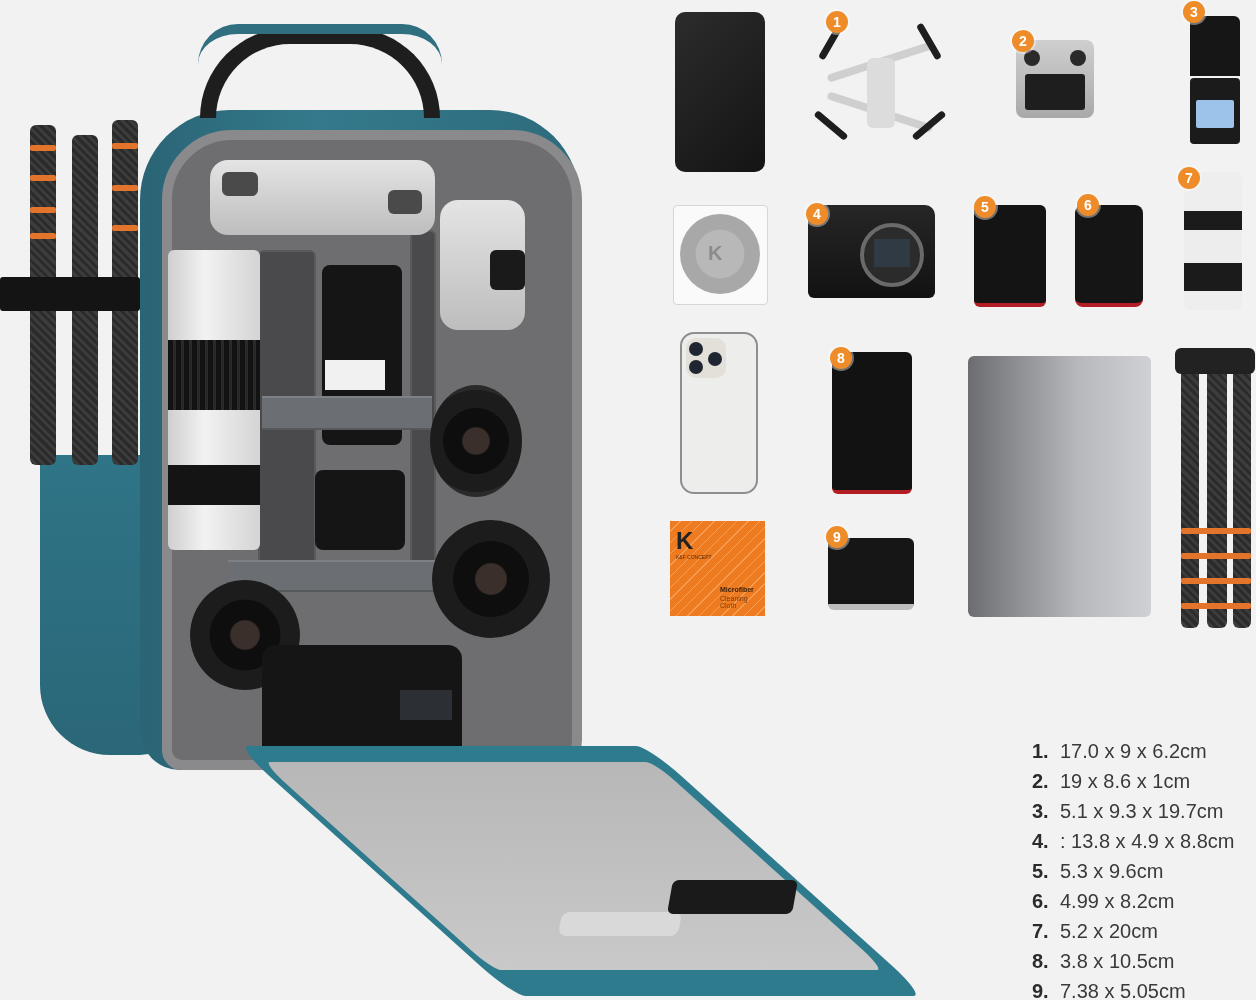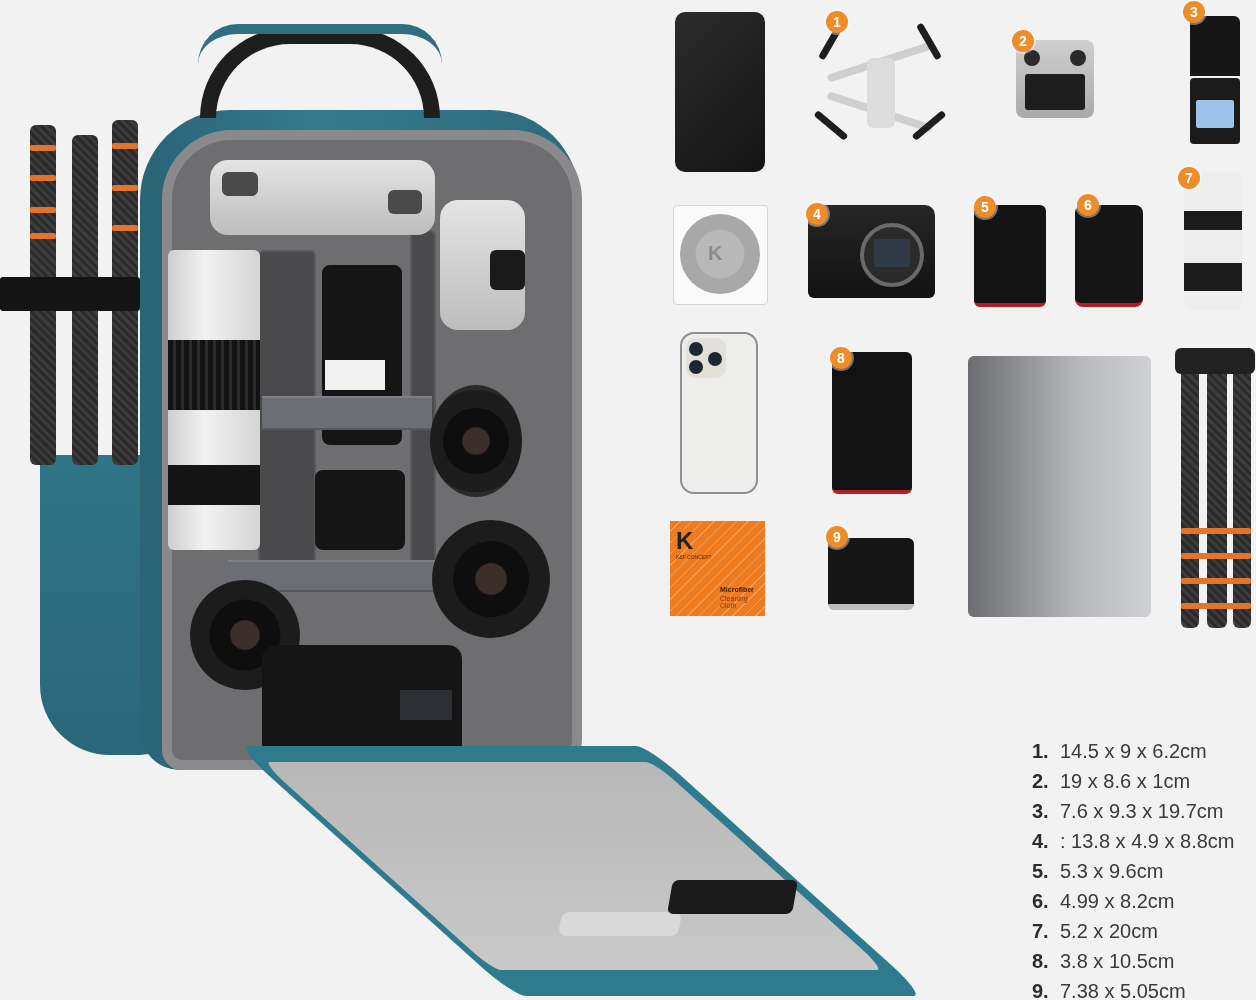--- a/index.html
+++ b/index.html
@@ -279,22 +279,22 @@
     <span class="brand">K&amp;F CONCEPT</span>
     <span class="label1">Microfiber</span>
     <span class="label2">Cleaning Cloth</span>
   </div>
 
   <div class="item lens9"></div>
   <div class="badge" style="left:826px;top:526px;">9</div>
 </div>
 
 <div class="specs">
-  <div class="spec-row"><span class="spec-num">1.</span><span>14.5 x  9 x  6.2cm</span></div>
+  <div class="spec-row"><span class="spec-num">1.</span><span>17.0 x  9 x  6.2cm</span></div>
   <div class="spec-row"><span class="spec-num">2.</span><span>19 x 8.6 x  1cm</span></div>
-  <div class="spec-row"><span class="spec-num">3.</span><span>7.6 x 9.3 x 19.7cm</span></div>
+  <div class="spec-row"><span class="spec-num">3.</span><span>5.1 x 9.3 x 19.7cm</span></div>
   <div class="spec-row"><span class="spec-num">4.</span><span>: 13.8 x 4.9 x 8.8cm</span></div>
   <div class="spec-row"><span class="spec-num">5.</span><span>5.3 x 9.6cm</span></div>
   <div class="spec-row"><span class="spec-num">6.</span><span>4.99 x 8.2cm</span></div>
   <div class="spec-row"><span class="spec-num">7.</span><span>5.2 x 20cm</span></div>
   <div class="spec-row"><span class="spec-num">8.</span><span>3.8 x 10.5cm</span></div>
   <div class="spec-row"><span class="spec-num">9.</span><span>7.38 x 5.05cm</span></div>
 </div>
 
 </body></html>

